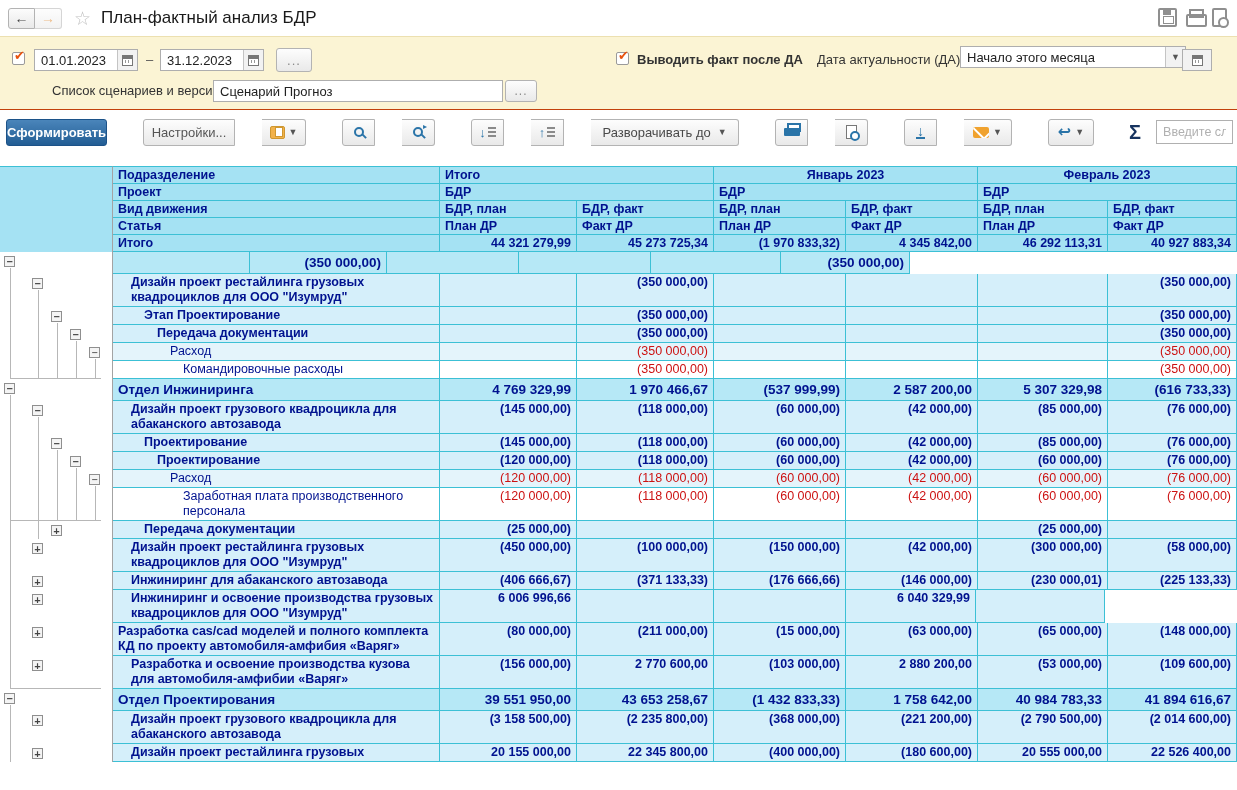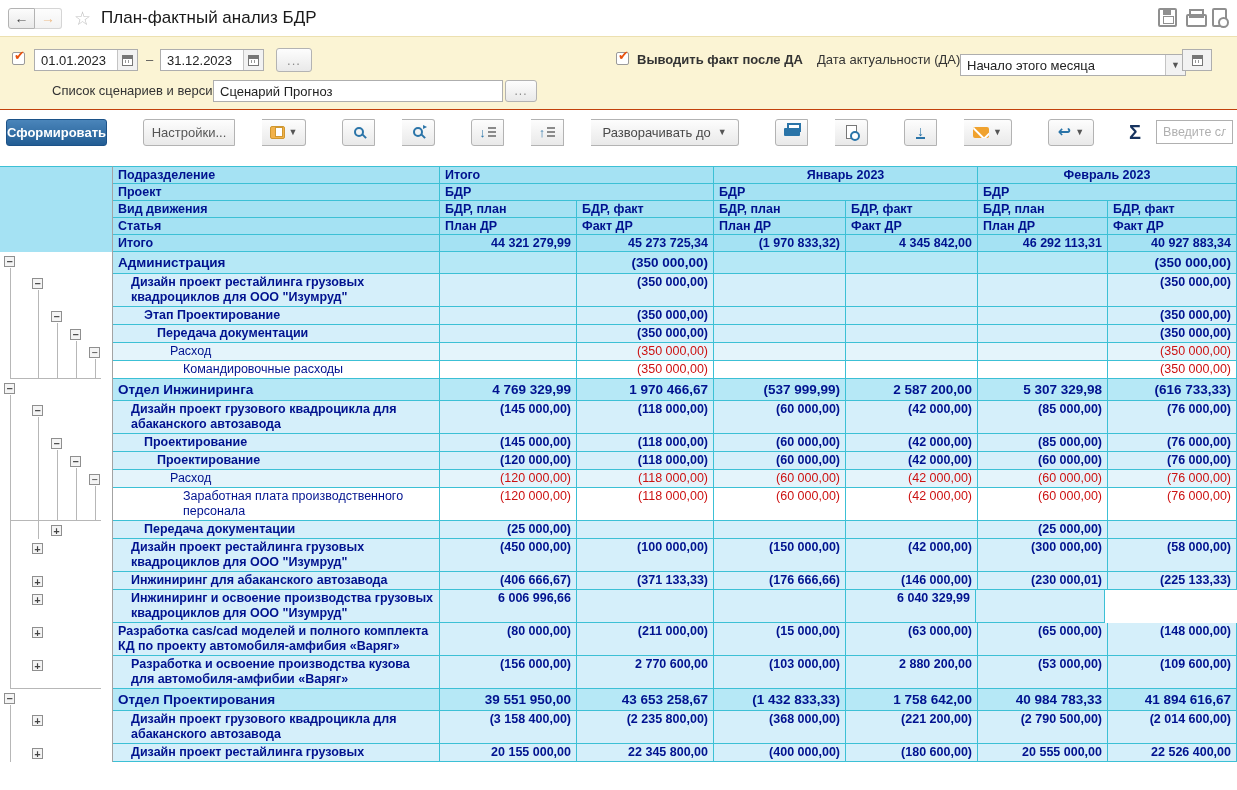--- a/index.html
+++ b/index.html
@@ -43,21 +43,21 @@
   .btn { border:1px solid #b3b3b3; background:linear-gradient(#fdfdfd,#e9e9e9); border-radius:3px;
     display:flex; align-items:center; justify-content:center; color:#4a4a4a; }
   .row1-from { position:absolute; left:34px; top:12px; width:104px; }
   .row1-dash { position:absolute; left:146px; top:15px; color:#555; }
   .row1-to { position:absolute; left:160px; top:12px; width:104px; }
   .row1-more { position:absolute; left:276px; top:11px; width:36px; height:24px; color:#8a8a8a; letter-spacing:1px; }
   .cb1 { position:absolute; left:12px; top:15px; }
   .cb2 { position:absolute; left:616px; top:15px; }
   .cb2-label { position:absolute; left:637px; top:15px; font-weight:bold; color:#333; }
   .da-label { position:absolute; left:817px; top:15px; }
-  .da-combo { position:absolute; left:960px; top:17px; width:226px; }
+  .da-combo { position:absolute; left:960px; top:9px; width:226px; }
   .da-cal { position:absolute; left:1182px; top:12px; width:30px; height:22px; }
   .row2-label { position:absolute; left:52px; top:46px; }
   .row2-field { position:absolute; left:213px; top:43px; width:290px; }
   .row2-more { position:absolute; left:505px; top:43px; width:32px; height:22px; color:#8a8a8a; letter-spacing:1px; font-size:12px; }
 
   
   .toolbar { height:44px; display:flex; align-items:center; padding:0 4px 0 6px; gap:9px; background:#fff; }
   .toolbar .btn { height:27px; font-size:13px; }
   .btn-generate { background:linear-gradient(#4a85ba,#225d94); border:1px solid #1c5288; color:#fff;
     font-weight:bold; width:130px; }
@@ -292,21 +292,20 @@
     <div class="td c5 num">46 292 113,31</div>
     <div class="td c6 num">40 927 883,34</div>
   </div>
 
   <div id="tbody">
       <div class="tr row-section">
         <div class="td tree">
           <div class="tline half" style="left: 10px;"></div>
           <div class="expander" style="left: 4px;">−</div>
         </div>
-        <div class="td c-label lbl" style="padding-left: 5px;">Администрация</div>
         <div class="td c1 num"></div>
         <div class="td c2 num">(350 000,00)</div>
         <div class="td c3 num"></div>
         <div class="td c4 num"></div>
         <div class="td c5 num"></div>
         <div class="td c6 num">(350 000,00)</div>
       </div>
       <div class="tr row-group">
         <div class="td tree">
           <div class="tline" style="left: 10px;"></div>
@@ -569,21 +568,21 @@
         <div class="td c4 num">1 758 642,00</div>
         <div class="td c5 num">40 984 783,33</div>
         <div class="td c6 num">41 894 616,67</div>
       </div>
       <div class="tr row-group">
         <div class="td tree">
           <div class="tline" style="left: 10px;"></div>
           <div class="expander" style="left: 32px;">+</div>
         </div>
         <div class="td c-label lbl" style="padding-left: 18px;">Дизайн проект грузового квадроцикла для абаканского автозавода</div>
-        <div class="td c1 num">(3 158 400,00)</div>
+        <div class="td c1 num">(3 158 500,00)</div>
         <div class="td c2 num">(2 235 800,00)</div>
         <div class="td c3 num">(368 000,00)</div>
         <div class="td c4 num">(221 200,00)</div>
         <div class="td c5 num">(2 790 500,00)</div>
         <div class="td c6 num">(2 014 600,00)</div>
       </div>
       <div class="tr row-group">
         <div class="td tree">
           <div class="tline" style="left: 10px;"></div>
           <div class="expander" style="left: 32px;">+</div>

